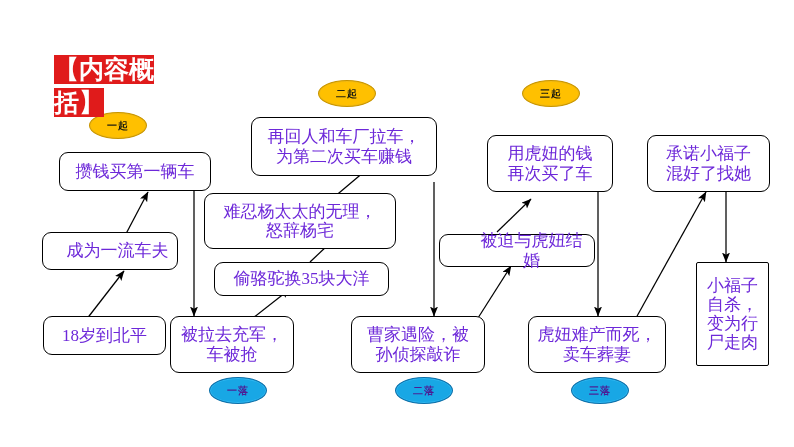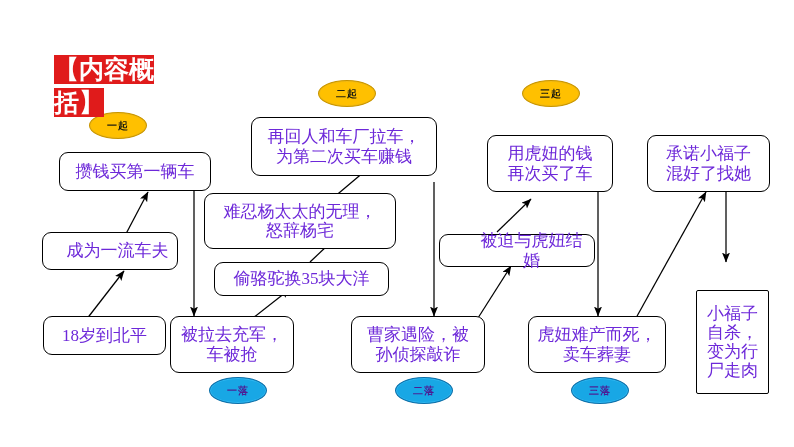--- a/index.html
+++ b/index.html
@@ -22,21 +22,21 @@
     display:flex;
     align-items:center;
     justify-content:center;
     text-align:center;
     line-height:1.12;
     font-size:17px;
     letter-spacing:0px;
     z-index:3;
   }
   .node.rounded{border-radius:9px;}
-  .node.sharp{border-radius:2px;margin-top:28px;}
+  .node.sharp{border-radius:2px;}
   .node span{display:block;width:100%;padding:0 4px;}
 
   .pill{
     position:absolute;
     box-sizing:border-box;
     border-radius:50%;
     display:flex;align-items:center;justify-content:center;
     font-size:10px;
     font-weight:bold;
     color:#1a1a10;

